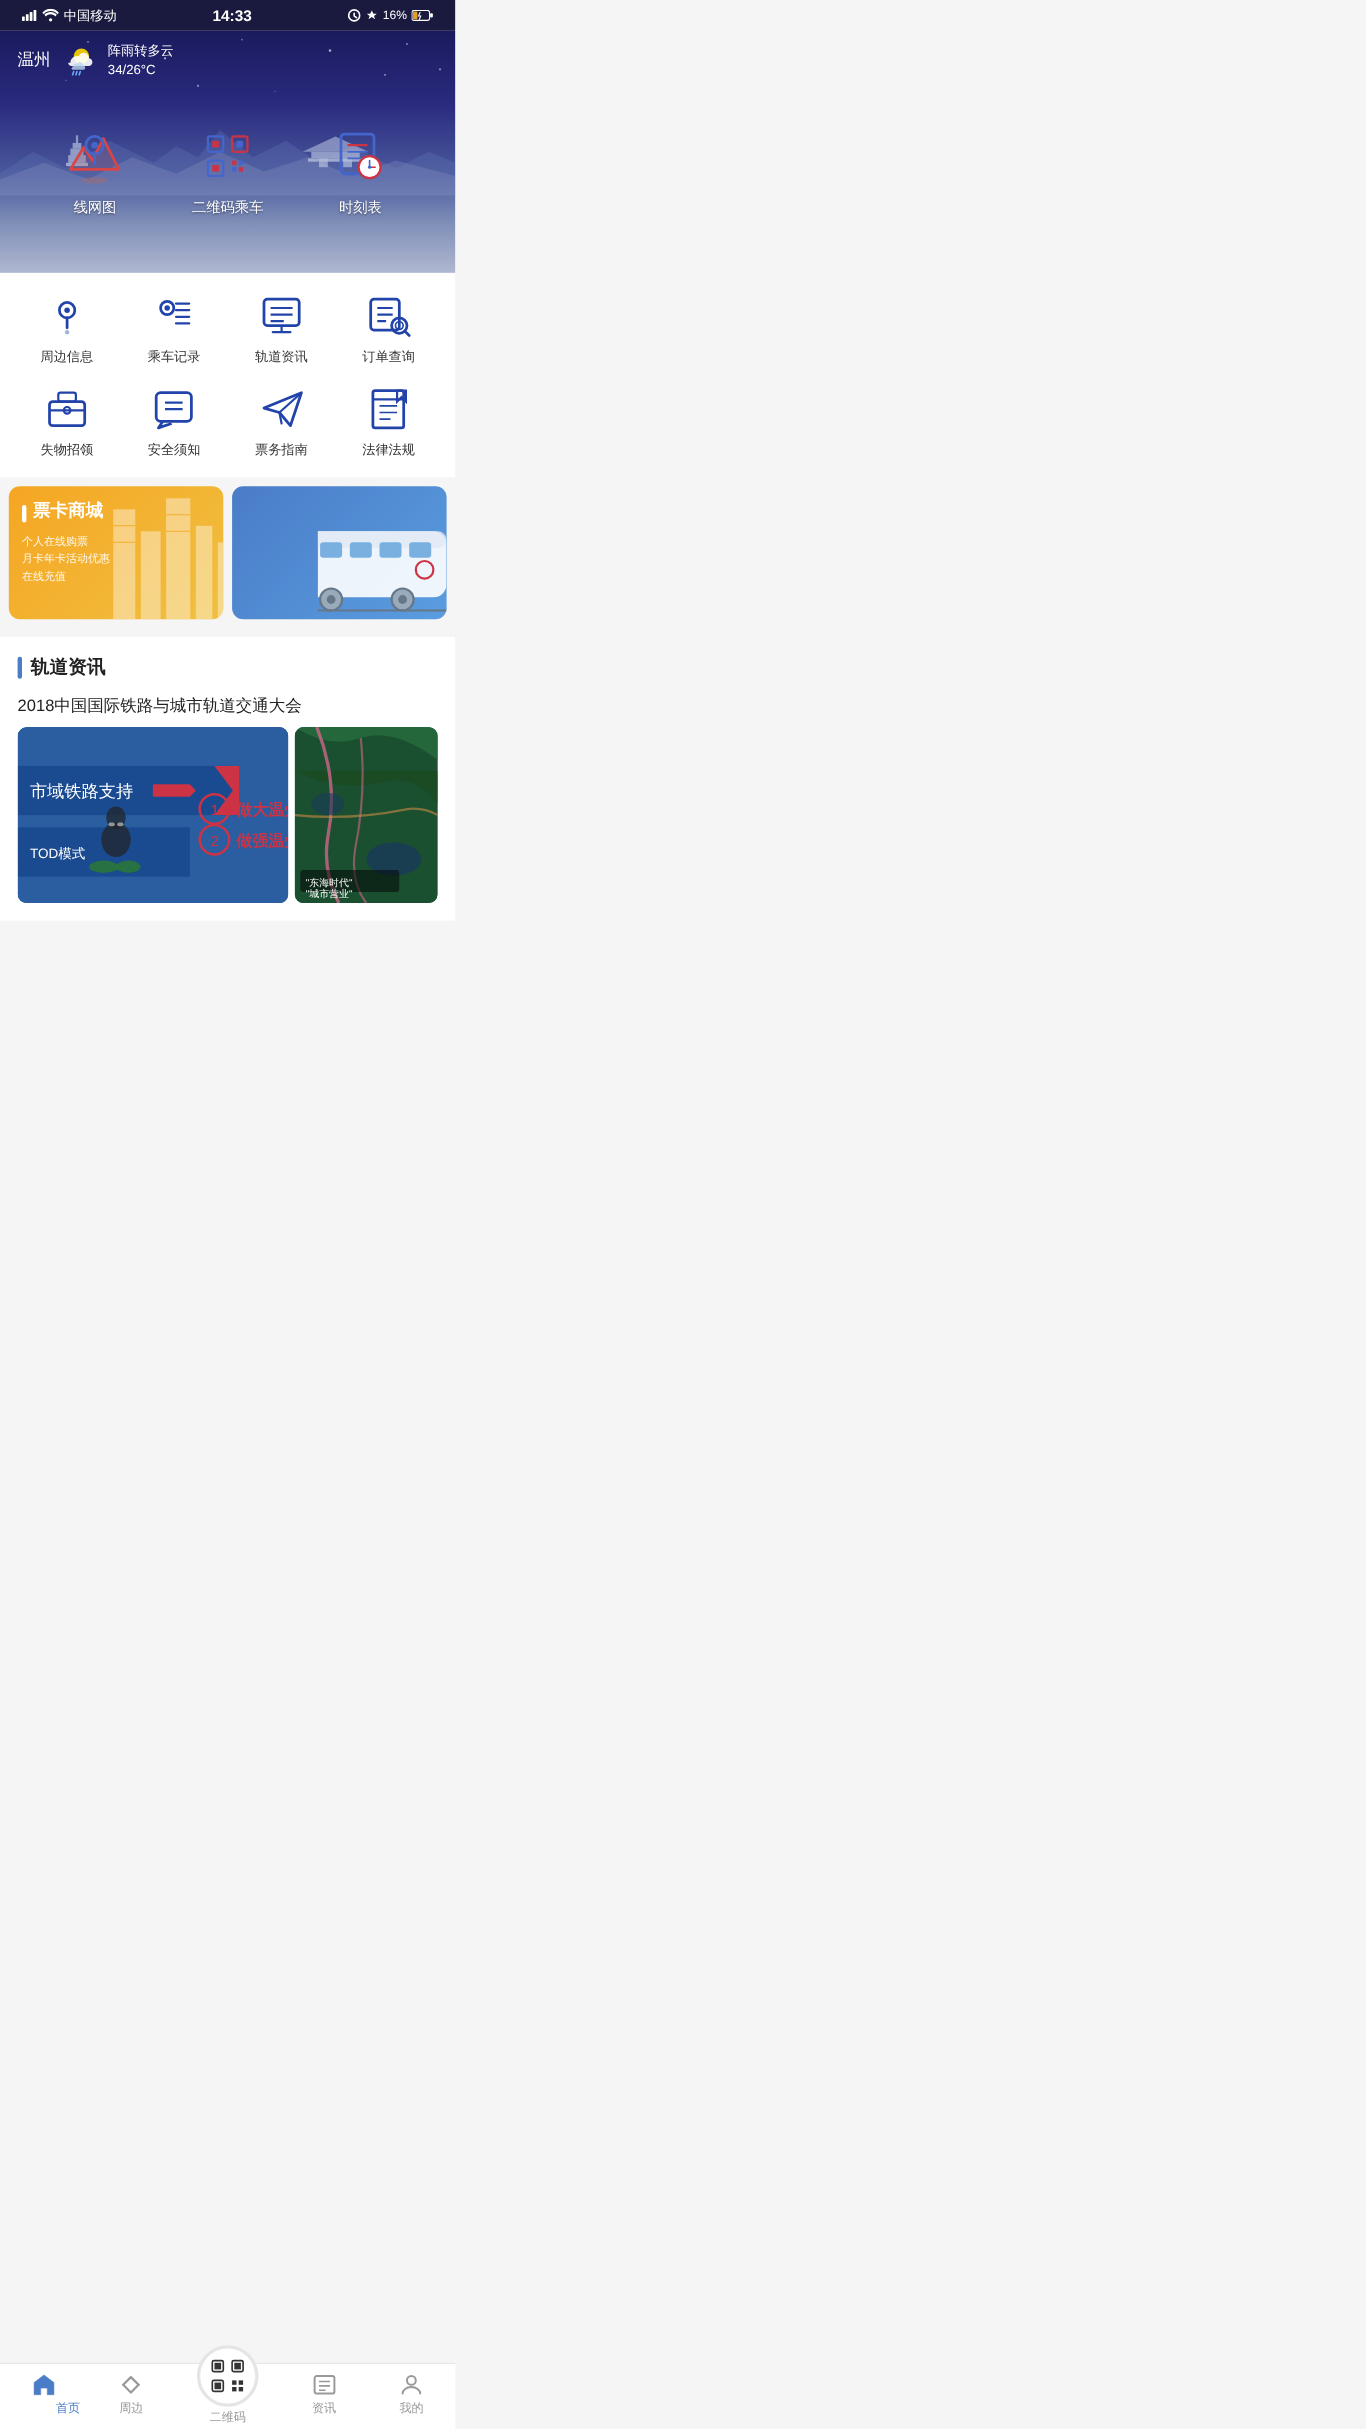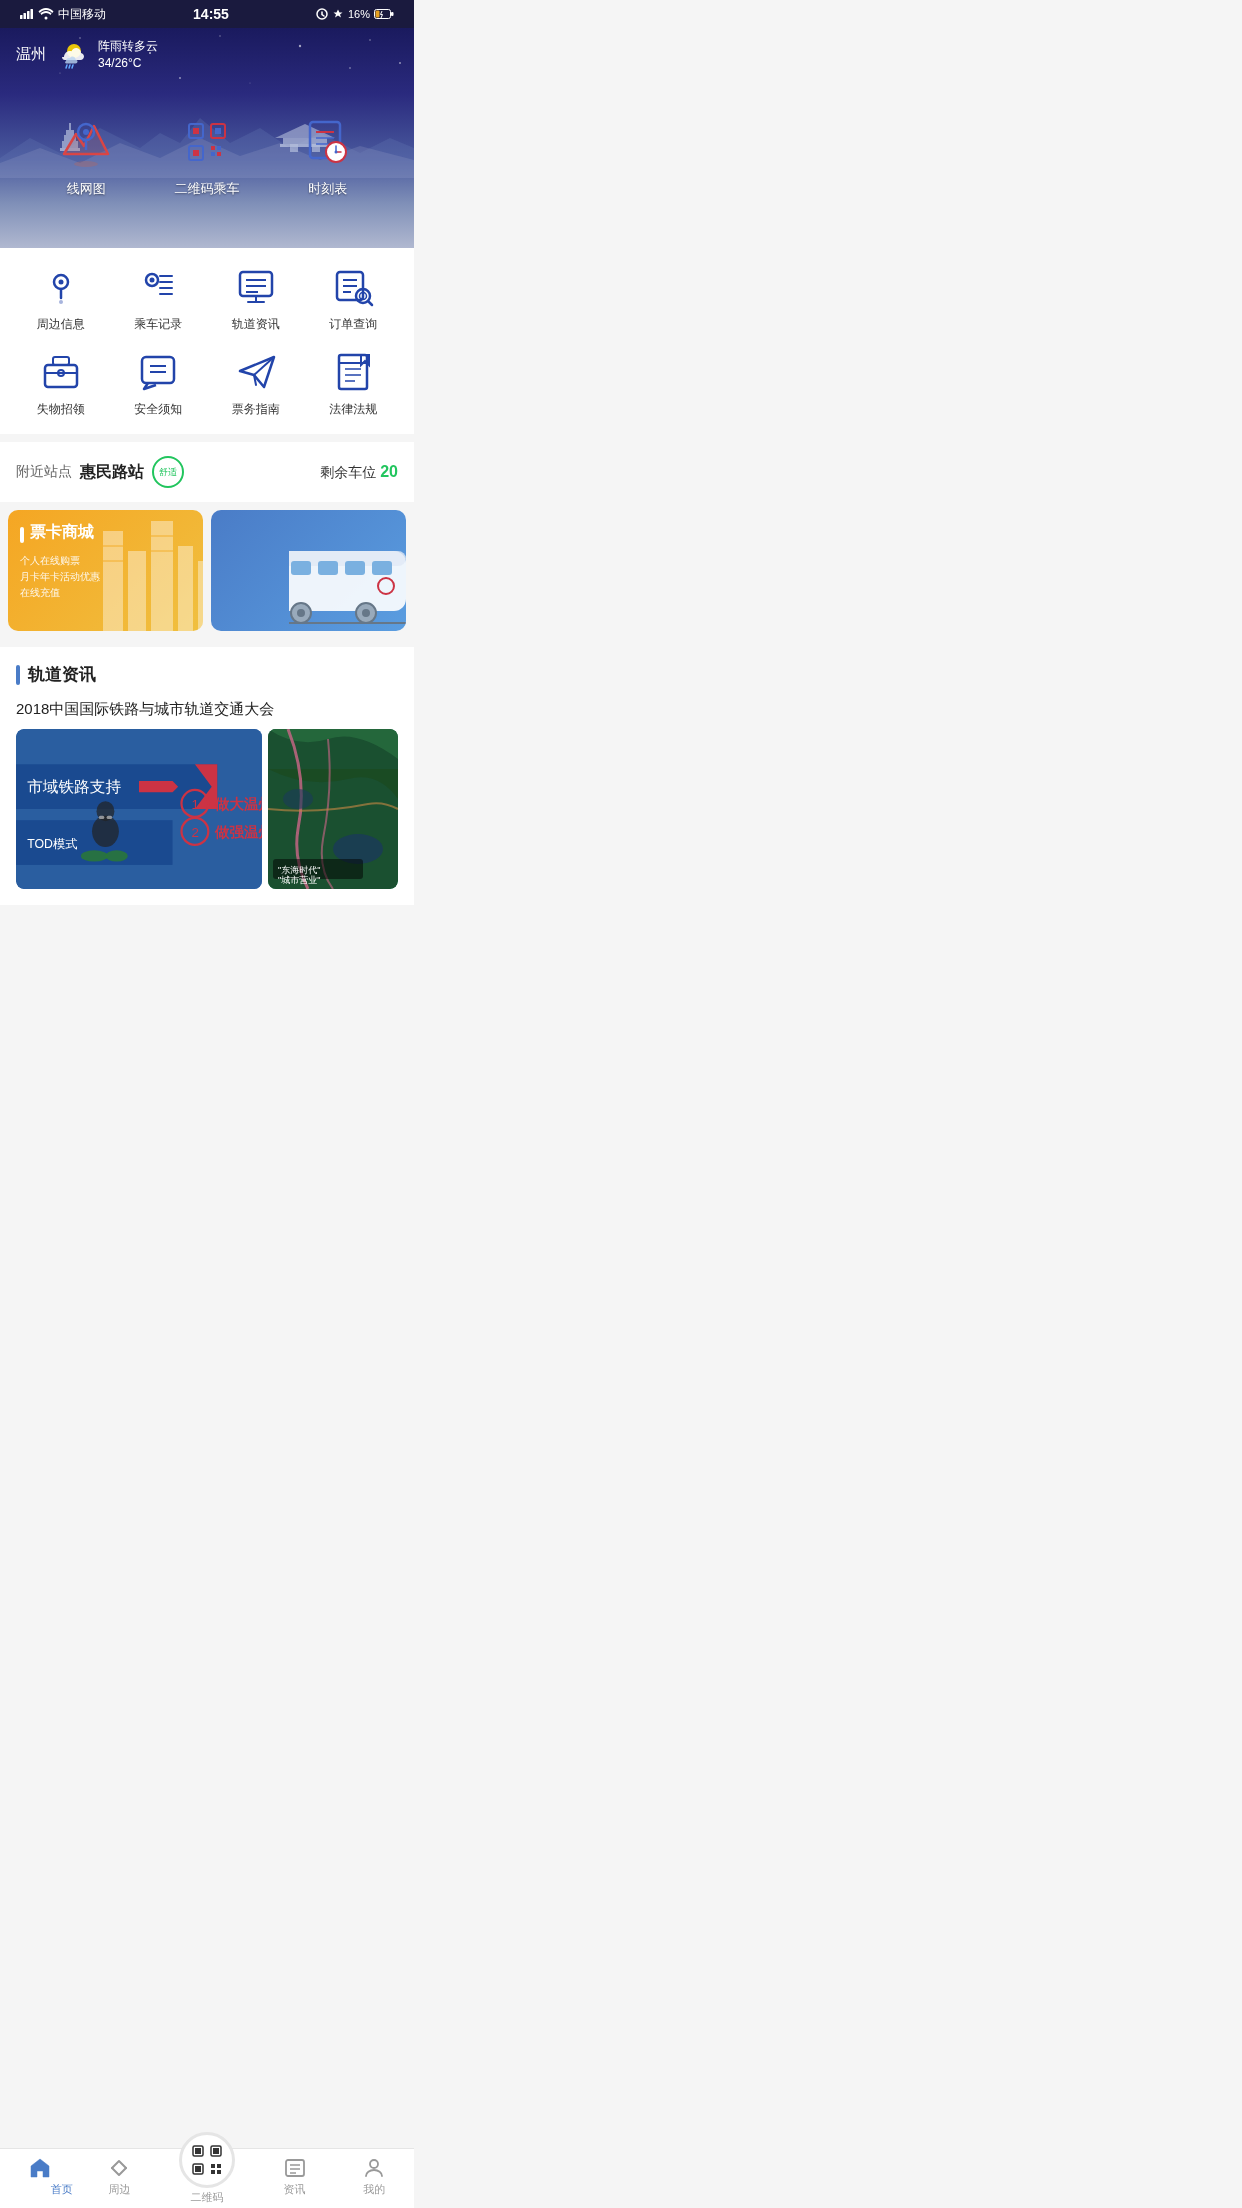--- a/index.html
+++ b/index.html
@@ -292,21 +292,21 @@
       <rect x="7" y="2" width="2.5" height="8" rx="0.5"></rect>
       <rect x="10.5" y="0" width="2.5" height="10" rx="0.5"></rect>
     </svg>
     <svg width="16" height="12" viewBox="0 0 16 12" fill="white">
       <path d="M8 2C10.5 2 12.7 3.1 14.2 4.9L15.5 3.5C13.6 1.3 10.9 0 8 0C5.1 0 2.4 1.3 0.5 3.5L1.8 4.9C3.3 3.1 5.5 2 8 2Z"></path>
       <path d="M8 5C9.7 5 11.2 5.7 12.3 6.9L13.6 5.5C12.1 3.9 10.2 3 8 3C5.8 3 3.9 3.9 2.4 5.5L3.7 6.9C4.8 5.7 6.3 5 8 5Z"></path>
       <circle cx="8" cy="10" r="1.5"></circle>
     </svg>
     <span>中国移动</span>
   </div>
-  <div class="status-center">14:55</div>
+  <div class="status-center">14:33</div>
   <div class="status-right">
     <svg width="12" height="12" viewBox="0 0 12 12" fill="none" stroke="white" stroke-width="1.5">
       <circle cx="6" cy="6" r="5"></circle>
       <path d="M6 4V6.5L8 8" stroke-linecap="round"></path>
     </svg>
     <svg width="12" height="12" viewBox="0 0 12 12" fill="white">
       <path d="M6 1.5L7.5 4.5H10.5L8 6.5L9 9.5L6 7.5L3 9.5L4 6.5L1.5 4.5H4.5Z"></path>
     </svg>
     <span>16%</span>
     <svg width="20" height="10" viewBox="0 0 20 10" fill="none">
@@ -538,33 +538,20 @@
 
             <path d="M30 6 L30 16 L34 12 L38 16 L38 6Z" fill="none" stroke="#2244aa" stroke-width="2"></path>
           </svg>
         </div>
         <span>法律法规</span>
       </div>
 
     </div>
   </div>
 
-  <div class="nearby-row">
-    <div class="nearby-left">
-      <span class="nearby-label">附近站点</span>
-      <span class="nearby-station">惠民路站</span>
-      <div class="nearby-badge">
-        <span style="font-size:9px;color:#22c55e;">舒适</span>
-      </div>
-    </div>
-    <div class="nearby-right">
-      <span>剩余车位</span>
-      <span class="nearby-count">20</span>
-    </div>
-  </div>
 
   <div class="promo-cards">
     <div class="promo-card promo-left">
       <div class="promo-text">
         <div class="promo-title-bar">
           <div class="promo-bar"></div>
           <span class="promo-title">票卡商城</span>
         </div>
         <div class="promo-subtitle">
           <div>个人在线购票</div>

